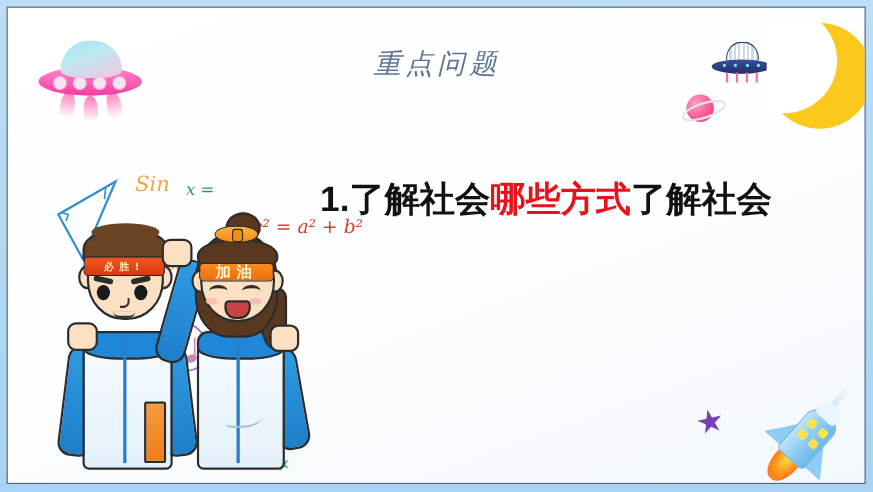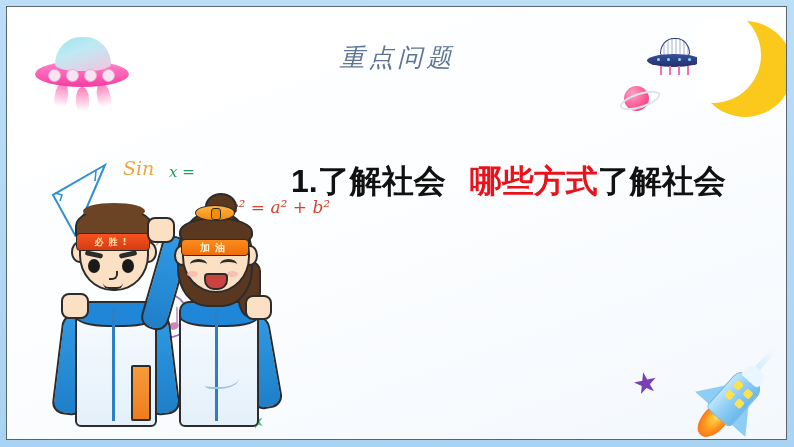--- a/index.html
+++ b/index.html
@@ -39,21 +39,21 @@
     position:absolute;left:284px;top:150px;width:470px;
   }
   .bullet-line{
     font-size:32px;
     font-weight:bold;
     line-height:49px;
     white-space:nowrap;
     letter-spacing:0px;
     color:#111111;
   }
-  .seg-red{color:#e8131a;margin-left:24px;}
+  .seg-red{color:#e8131a;}
   .seg-black{color:#111111;}
 
   
   #ufo-large{position:absolute;left:24px;top:28px;width:100px;height:72px;}
   #ufo-large .dome{
     position:absolute;left:24px;top:2px;width:56px;height:34px;
     border-radius:50% 50% 42% 42%/ 86% 86% 22% 22%;
     background:linear-gradient(160deg,#9fe4ef 0%,#bdeaf3 40%,#f5c3e0 100%);
   }
   #ufo-large .body{
@@ -254,21 +254,21 @@
     position:absolute;left:25px;top:26px;width:64px;height:68px;
     background:#fbe0c4;border:2px solid #2c2c2c;border-radius:46% 46% 50% 50%;
   }
   #girl .ear-l{position:absolute;left:17px;top:50px;width:12px;height:17px;background:#fbe0c4;border:2px solid #2c2c2c;border-radius:50%;}
   #girl .ear-r{position:absolute;left:85px;top:50px;width:12px;height:17px;background:#fbe0c4;border:2px solid #2c2c2c;border-radius:50%;}
   #girl .fringe{position:absolute;left:22px;top:22px;width:70px;height:26px;background:#59381f;border:2px solid #2c2c2c;border-radius:50% 50% 40% 40%;}
   #girl .band{
     position:absolute;left:24px;top:44px;width:66px;height:15px;
     background:linear-gradient(180deg,#fb8c1e 0%,#ef6d0a 100%);
     border:1.5px solid #2c2c2c;border-radius:4px;
-    color:#fff3d2;font-size:10px;font-weight:bold;
+    color:#fff3d2;font-size:14px;font-weight:bold;
     display:flex;align-items:center;justify-content:center;letter-spacing:5px;
     font-family:"DejaVu Sans",sans-serif;
   }
   #girl .eye{position:absolute;width:17px;height:8px;border-top:3px solid #2c2c2c;border-radius:50% 50% 0 0;}
   #girl .el{left:33px;top:64px;} #girl .er{left:63px;top:64px;}
   #girl .blush{position:absolute;width:11px;height:6px;background:#f9b8ae;border-radius:50%;opacity:.85;}
   #girl .bl{left:30px;top:76px;} #girl .br{left:70px;top:76px;}
   #girl .mouth{position:absolute;left:47px;top:78px;width:20px;height:13px;background:#c9433f;border:2px solid #2c2c2c;border-radius:4px 4px 10px 10px;}
   #girl .ponytail{position:absolute;left:80px;top:66px;width:20px;height:52px;background:#59381f;border:2px solid #2c2c2c;border-radius:8px 10px 45% 45%;}
   #girl .torso{

